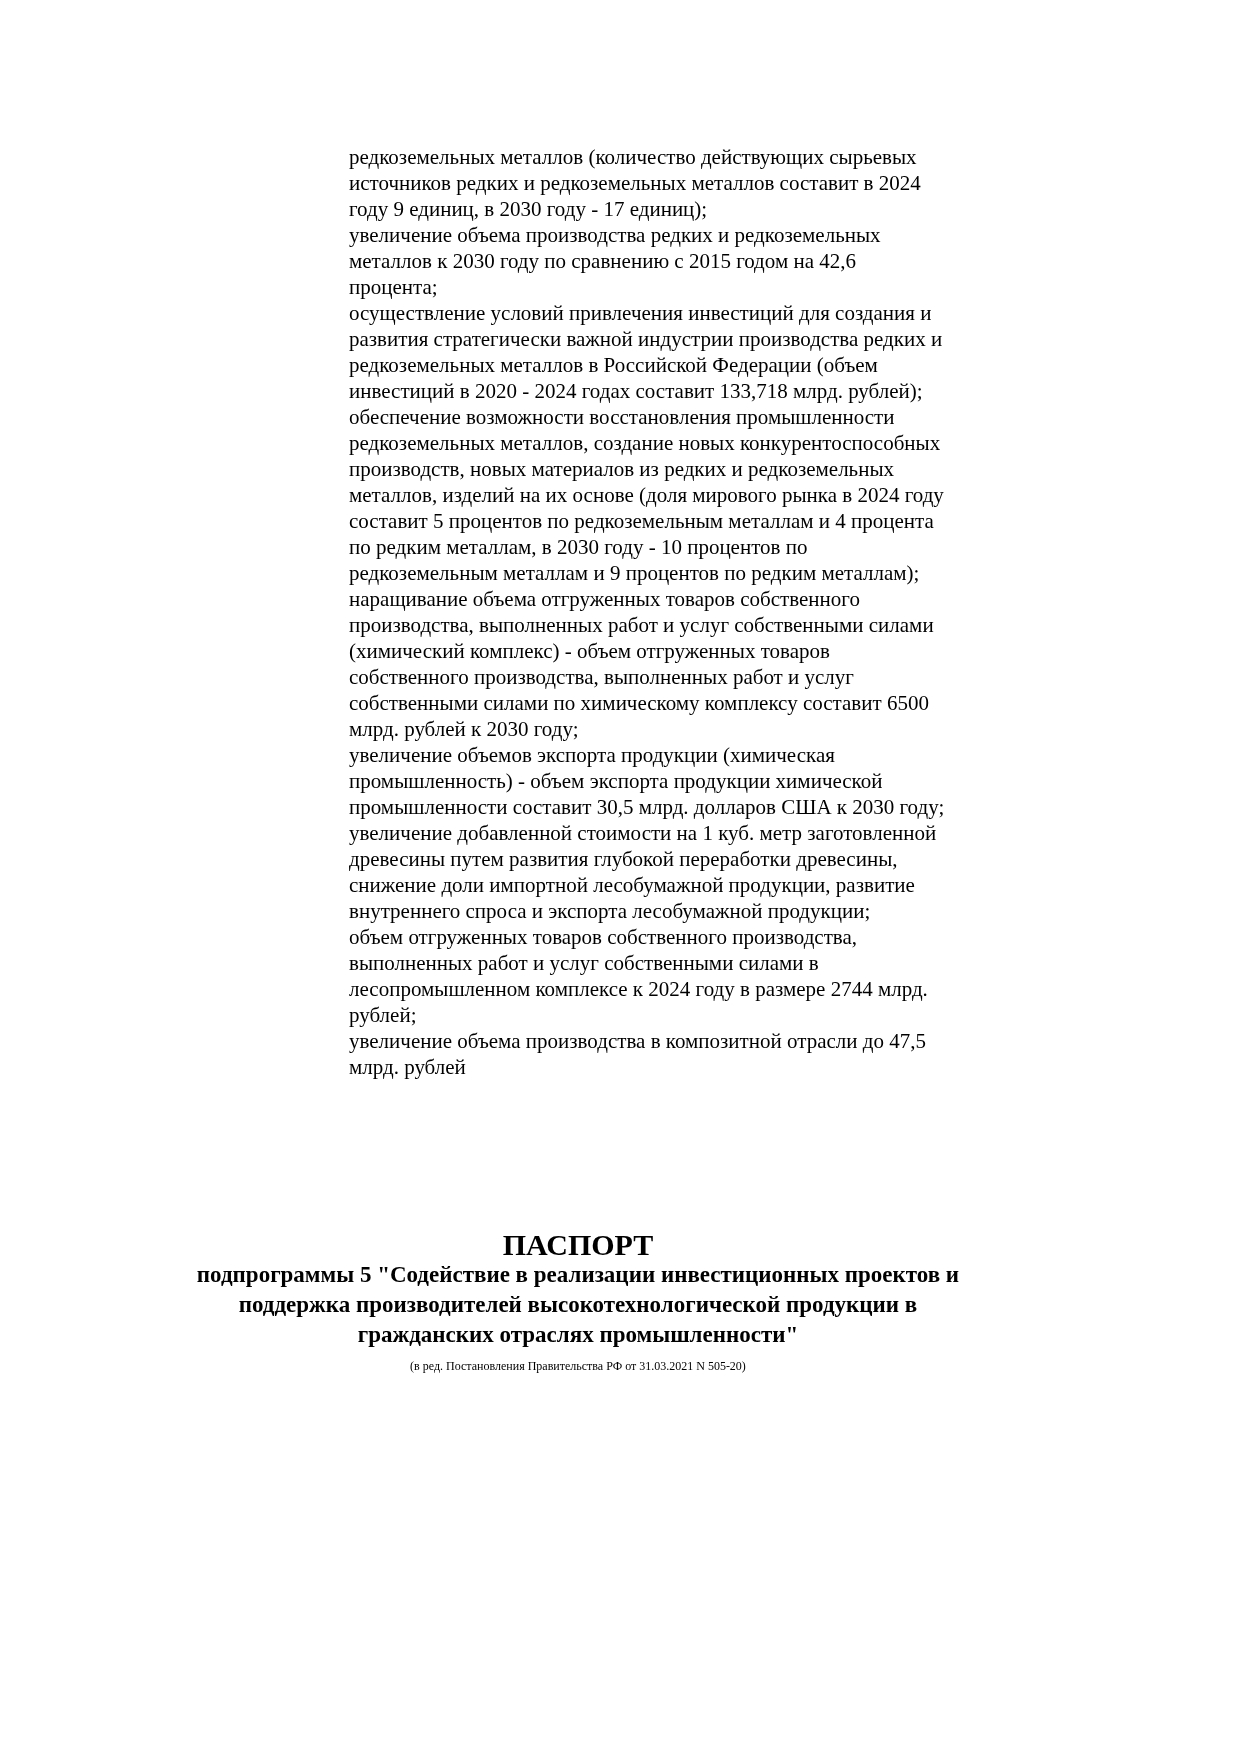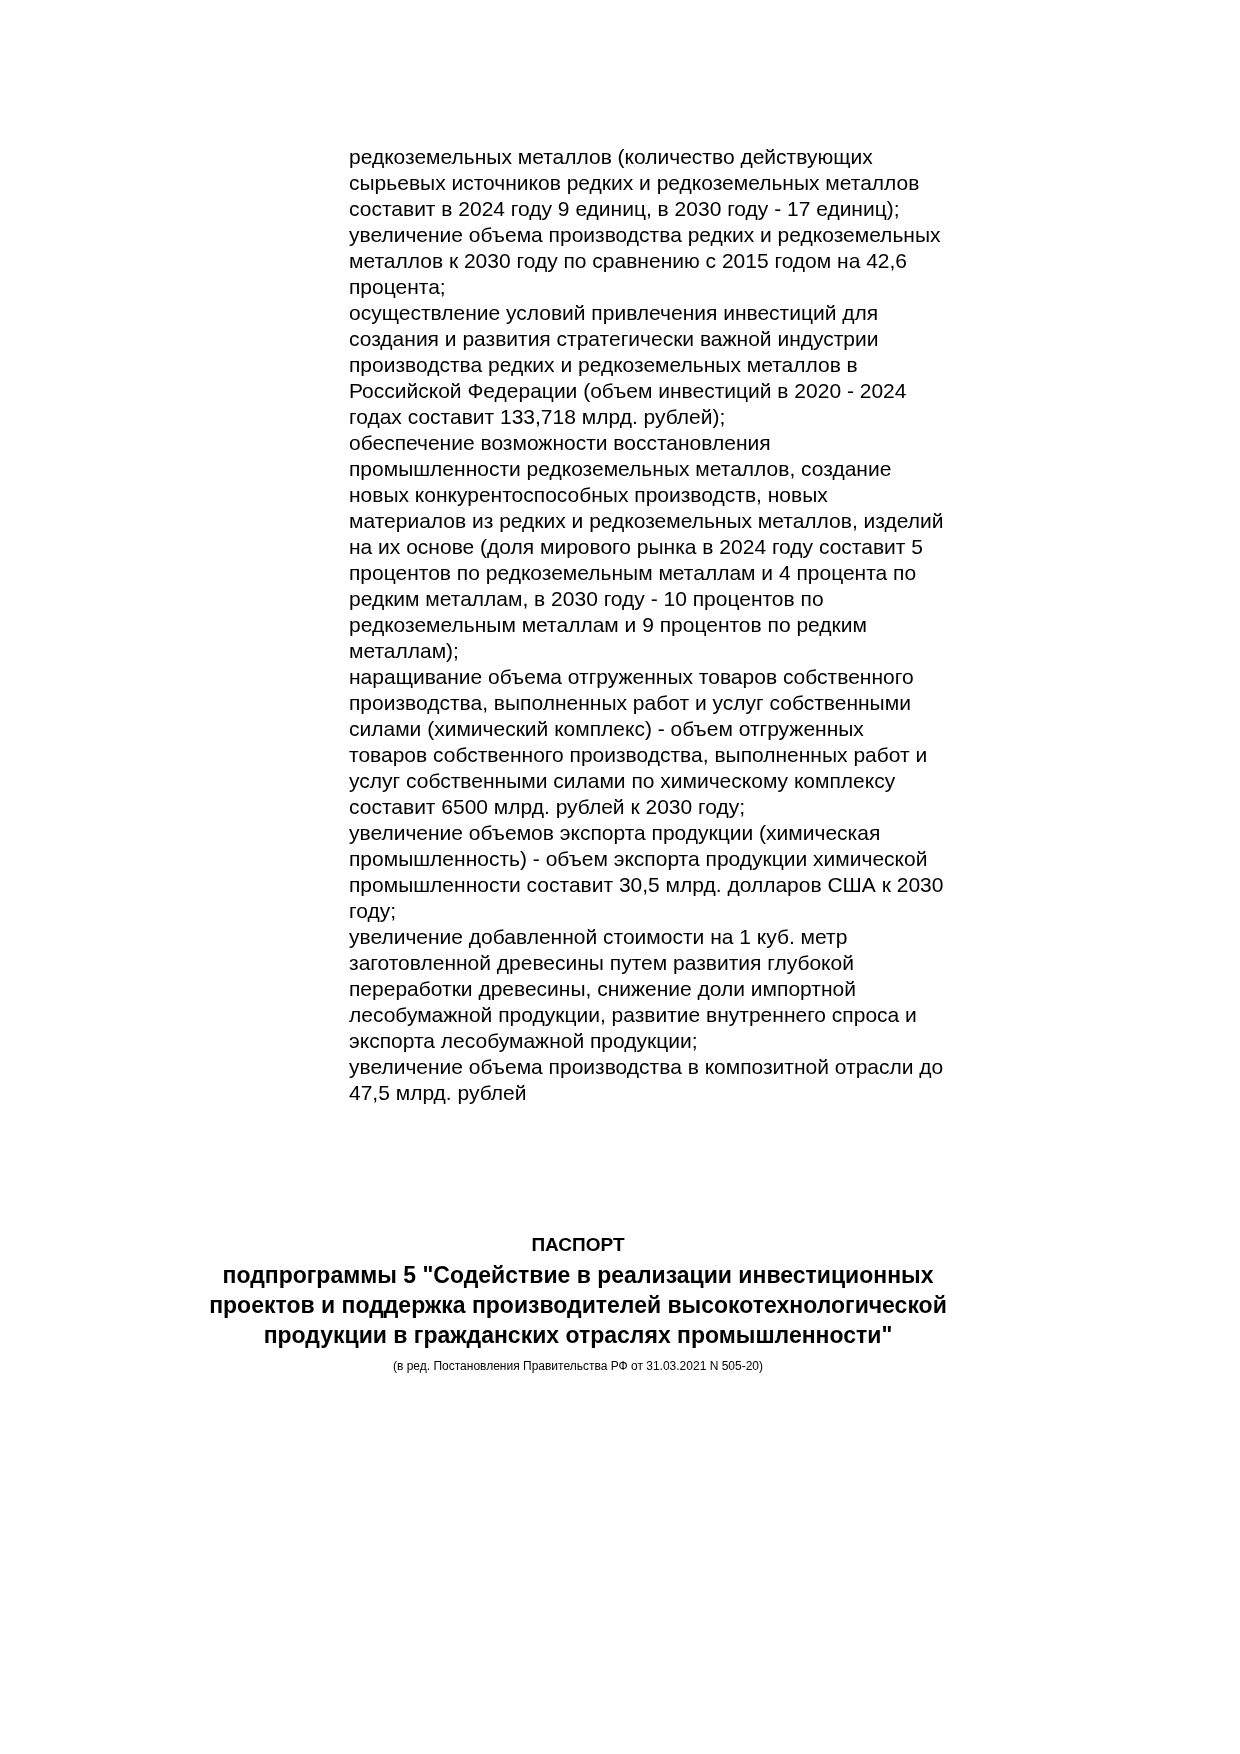--- a/index.html
+++ b/index.html
@@ -5,21 +5,21 @@
   html, body {
     margin: 0;
     padding: 0;
     background: #ffffff;
   }
   .page {
     position: relative;
     width: 1240px;
     height: 1754px;
     background: #ffffff;
-    font-family: Liberation Sans, sans-serif;
+    font-family: Liberation Serif, serif;
     color: #000000;
     overflow: hidden;
   }
   .body-column {
     position: absolute;
     left: 349px;
     top: 144px;
     width: 596px;
     font-size: 21px;
     line-height: 26px;
@@ -33,21 +33,21 @@
   }
   .heading-block {
     position: absolute;
     left: 168px;
     top: 1230px;
     width: 820px;
     text-align: center;
   }
   .heading-title {
     font-weight: bold;
-    font-size: 19px;
+    font-size: 30px;
     line-height: 30px;
   }
   .heading-subtitle {
     font-weight: bold;
     font-size: 23px;
     line-height: 30px;
   }
   .heading-note {
     font-size: 12px;
     line-height: 28px;
@@ -62,20 +62,21 @@
   <div class="body-column">
     <p>редкоземельных металлов (количество действующих сырьевых источников редких и редкоземельных металлов составит в 2024 году 9 единиц, в 2030 году - 17 единиц);</p>
     <p>увеличение объема производства редких и редкоземельных металлов к 2030 году по сравнению с 2015 годом на 42,6 процента;</p>
     <p>осуществление условий привлечения инвестиций для создания и развития стратегически важной индустрии производства редких и редкоземельных металлов в Российской Федерации (объем инвестиций в 2020 - 2024 годах составит 133,718 млрд. рублей);</p>
     <p>обеспечение возможности восстановления промышленности редкоземельных металлов, создание новых конкурентоспособных производств, новых материалов из редких и редкоземельных металлов, изделий на их основе (доля мирового рынка в 2024 году составит 5 процентов по редкоземельным металлам и 4 процента по редким металлам, в 2030 году - 10 процентов по редкоземельным металлам и 9 процентов по редким металлам);</p>
 
     <div class="block-gap">
       <p>наращивание объема отгруженных товаров собственного производства, выполненных работ и услуг собственными силами (химический комплекс) - объем отгруженных товаров собственного производства, выполненных работ и услуг собственными силами по химическому комплексу составит 6500 млрд. рублей к 2030 году;</p>
       <p>увеличение объемов экспорта продукции (химическая промышленность) - объем экспорта продукции химической промышленности составит 30,5 млрд. долларов США к 2030 году;</p>
       <p>увеличение добавленной стоимости на 1 куб. метр заготовленной древесины путем развития глубокой переработки древесины, снижение доли импортной лесобумажной продукции, развитие внутреннего спроса и экспорта лесобумажной продукции;</p>
+      <p>объем отгруженных товаров собственного производства, выполненных работ и услуг собственными силами в лесопромышленном комплексе к 2024 году в размере 2744 млрд. рублей;</p>
       <p>увеличение объема производства в композитной отрасли до 47,5 млрд. рублей</p>
     </div>
   </div>
 
   <div class="heading-block">
     <div class="heading-title">ПАСПОРТ</div>
     <div class="heading-subtitle">подпрограммы 5 "Содействие в реализации инвестиционных проектов и поддержка производителей высокотехнологической продукции в гражданских отраслях промышленности"</div>
     <div class="heading-note">(в ред. Постановления Правительства РФ от 31.03.2021 N 505-20)</div>
   </div>
 

